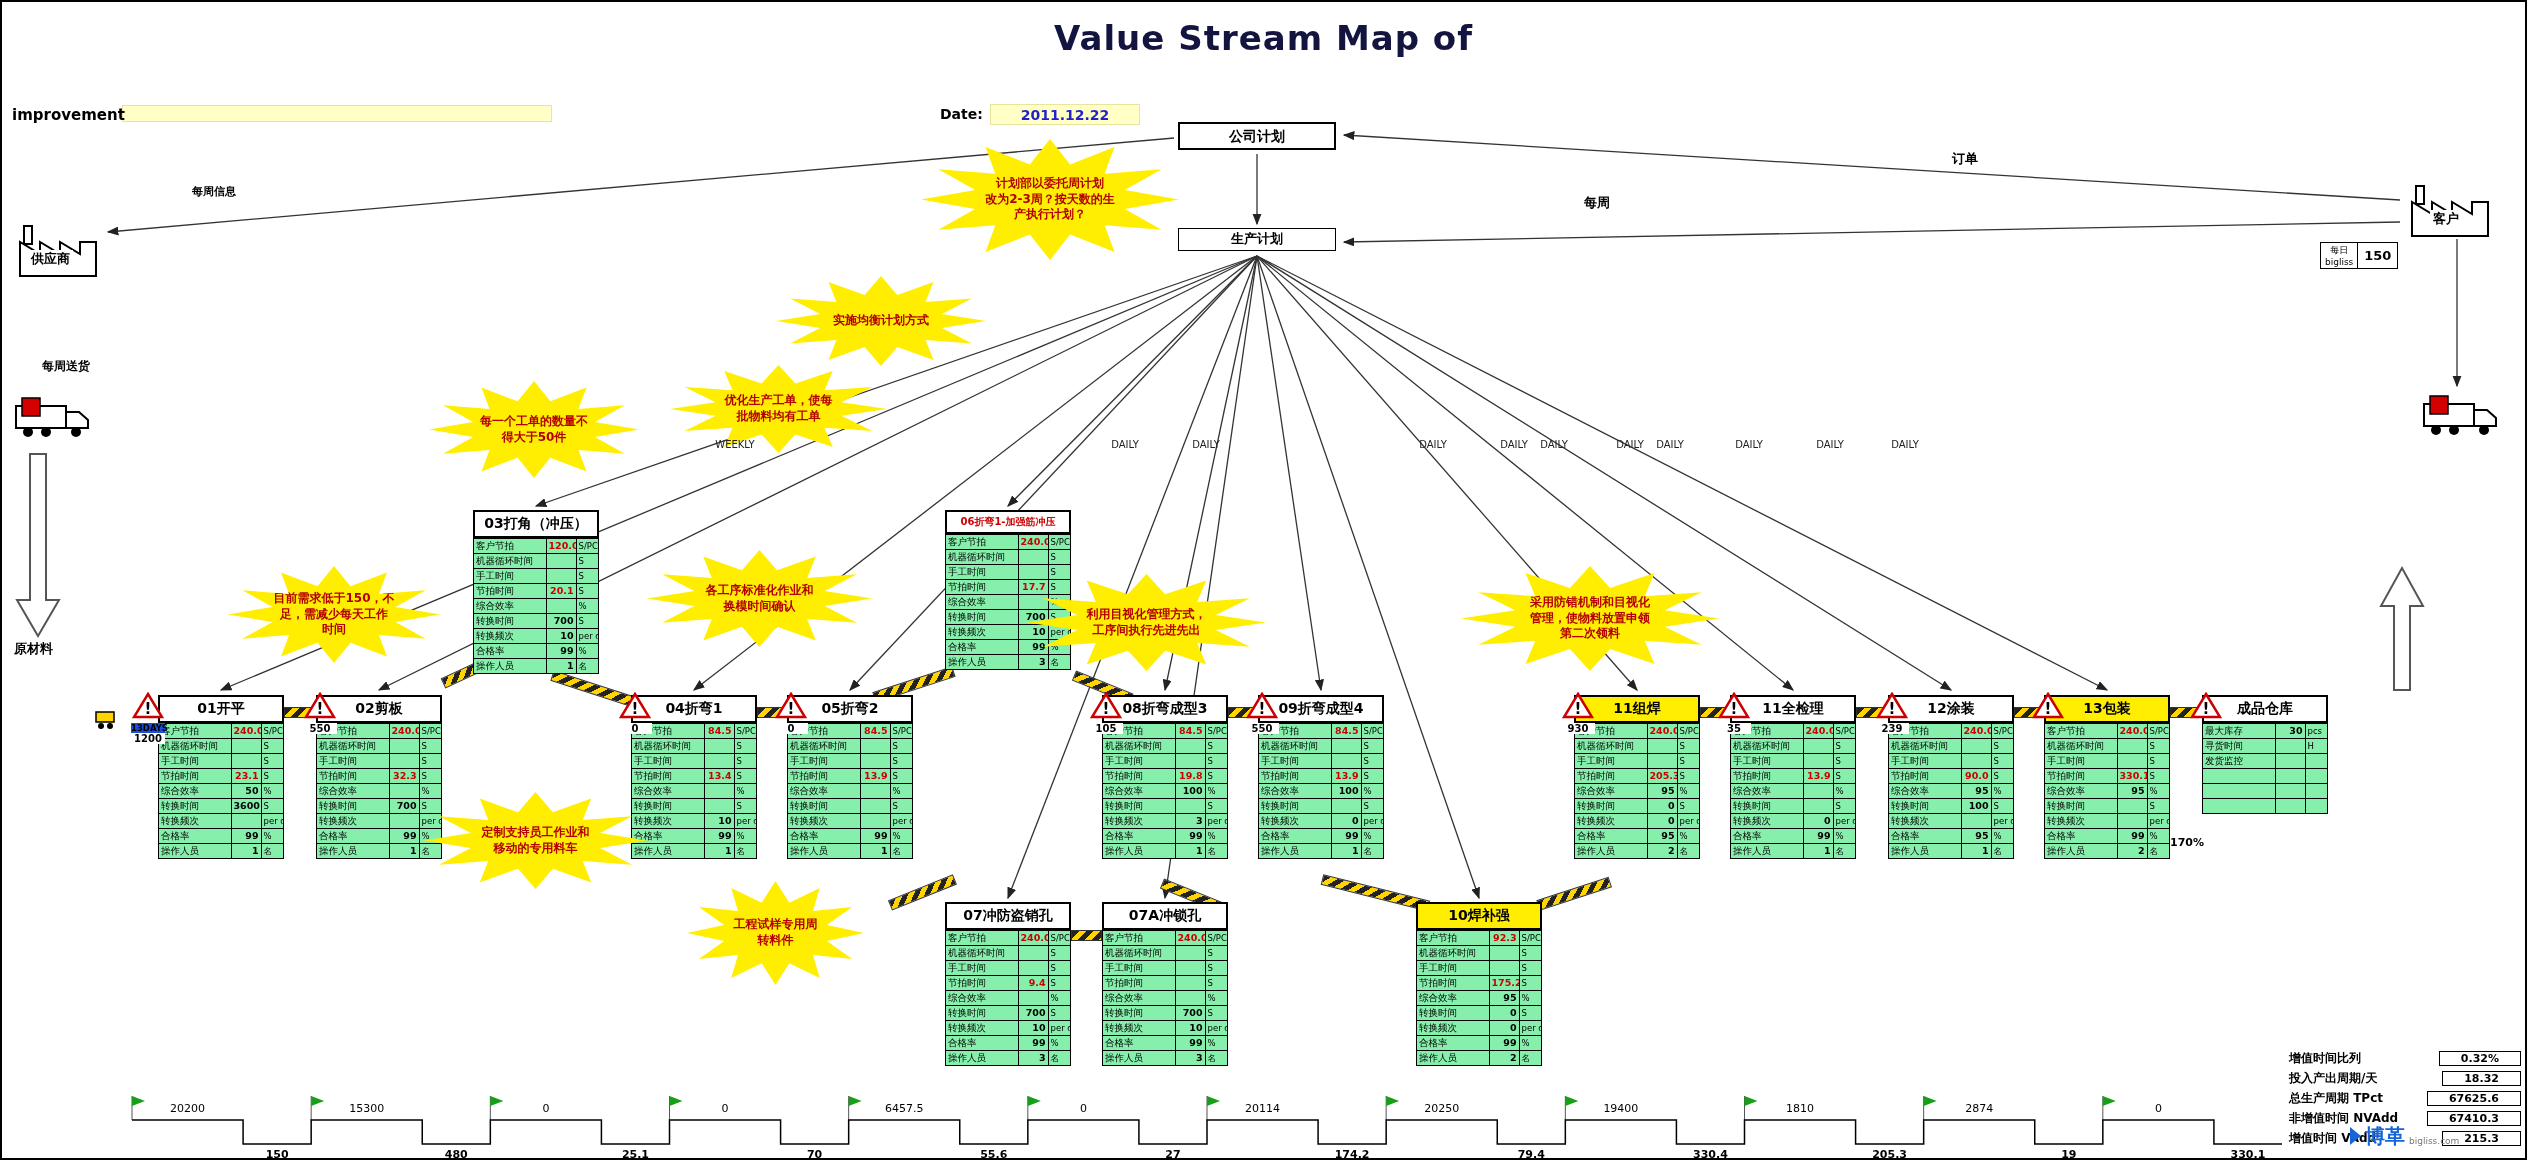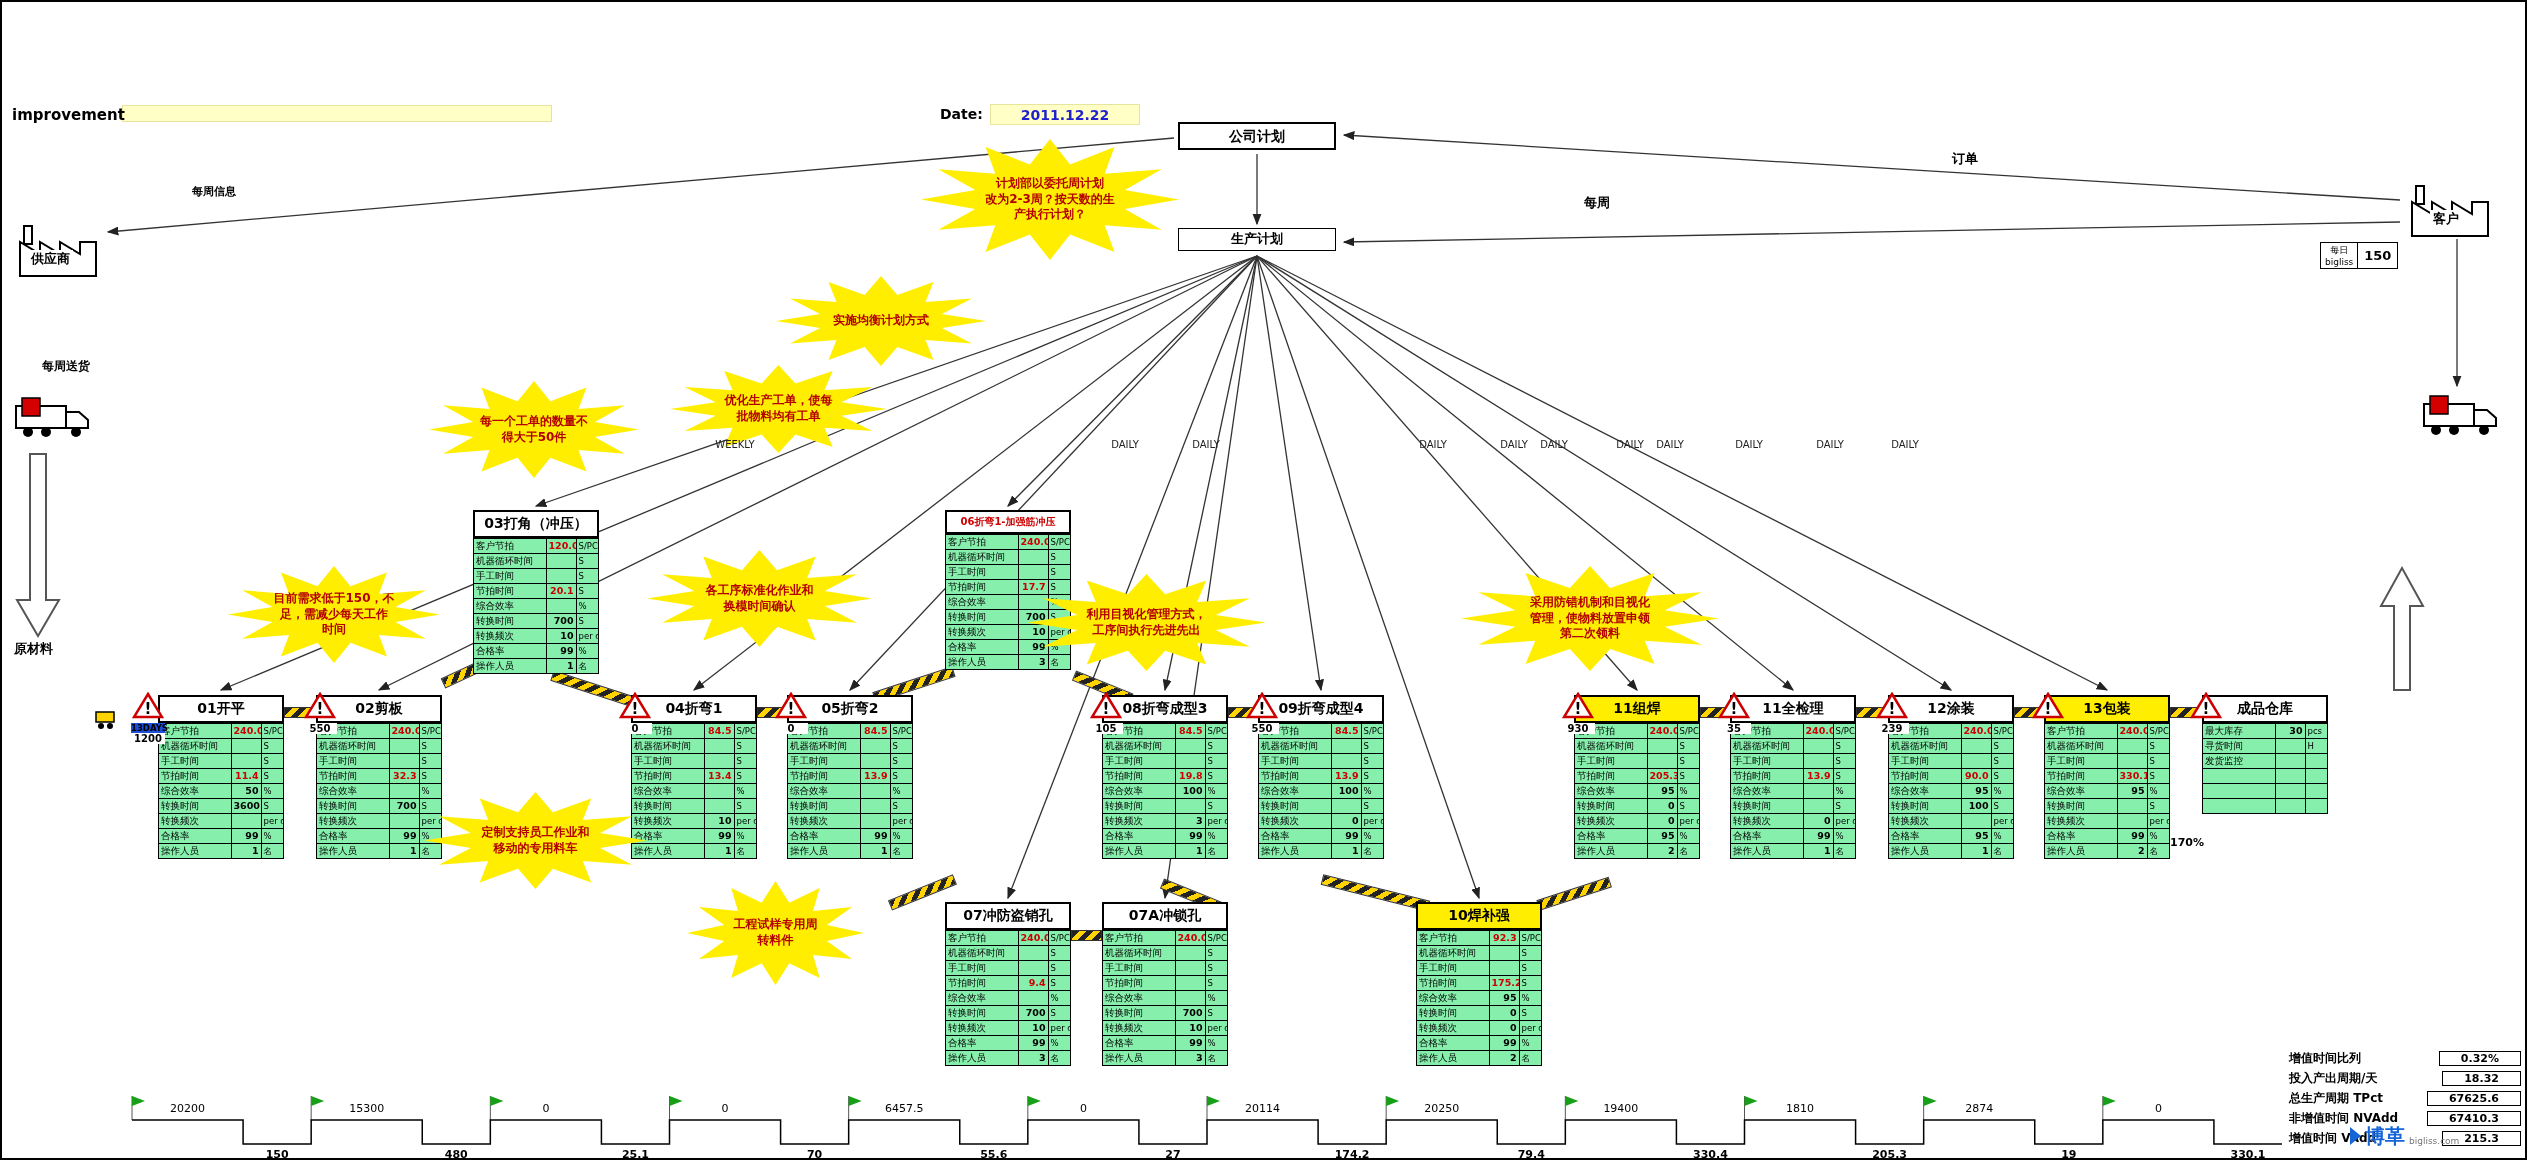--- a/index.html
+++ b/index.html
@@ -100,20 +100,21 @@
       <line x1="1255" y1="254" x2="1477" y2="896" marker-end="url(#arr)"></line>
       <line x1="1255" y1="254" x2="1635" y2="688" marker-end="url(#arr)"></line>
       <line x1="1255" y1="254" x2="1791" y2="688" marker-end="url(#arr)"></line>
       <line x1="1255" y1="254" x2="1949" y2="688" marker-end="url(#arr)"></line>
       <line x1="1255" y1="254" x2="2105" y2="688" marker-end="url(#arr)"></line>
     </g>
     <polygon points="28,452 28,598 15,598 36,634 57,598 44,598 44,452" fill="#fff" stroke="#555" stroke-width="2"></polygon>
     <polygon points="2392,688 2392,604 2379,604 2400,566 2421,604 2408,604 2408,688" fill="#fff" stroke="#555" stroke-width="2"></polygon>
   </svg>
 
+  <div class="page-title">Value Stream Map of</div>
   <div class="lbl" style="left:10px;top:104px;font-size:15px;">improvement</div>
   <div class="hl-strip" style="left:120px;top:103px;width:430px;height:17px;"></div>
   <div class="lbl" style="left:938px;top:104px;font-size:14px;">Date:</div>
   <div class="date-chip" style="left:988px;top:102px;width:150px;height:21px;">2011.12.22</div>
 
   <div class="plan-box" style="left:1176px;top:120px;width:158px;height:28px;font-size:14px;line-height:25px;">公司计划</div>
   <div class="plan-box" style="left:1176px;top:226px;width:158px;height:23px;font-size:13px;line-height:20px;border-width:1.5px;">生产计划</div>
 
   <div class="lbl" style="left:1950px;top:148px;">订单</div>
   <div class="lbl" style="left:1582px;top:192px;">每周</div>
@@ -201,21 +202,21 @@
               <td class="mv"></td>
               <td class="mu">S</td>
             </tr>
             <tr>
               <td class="ml">手工时间</td>
               <td class="mv"></td>
               <td class="mu">S</td>
             </tr>
             <tr>
               <td class="ml">节拍时间</td>
-              <td class="mv red">11.4</td>
+              <td class="mv red">23.1</td>
               <td class="mu">S</td>
             </tr>
             <tr>
               <td class="ml">综合效率</td>
               <td class="mv">50</td>
               <td class="mu">%</td>
             </tr>
             <tr>
               <td class="ml">转换时间</td>
               <td class="mv">3600.0</td>

